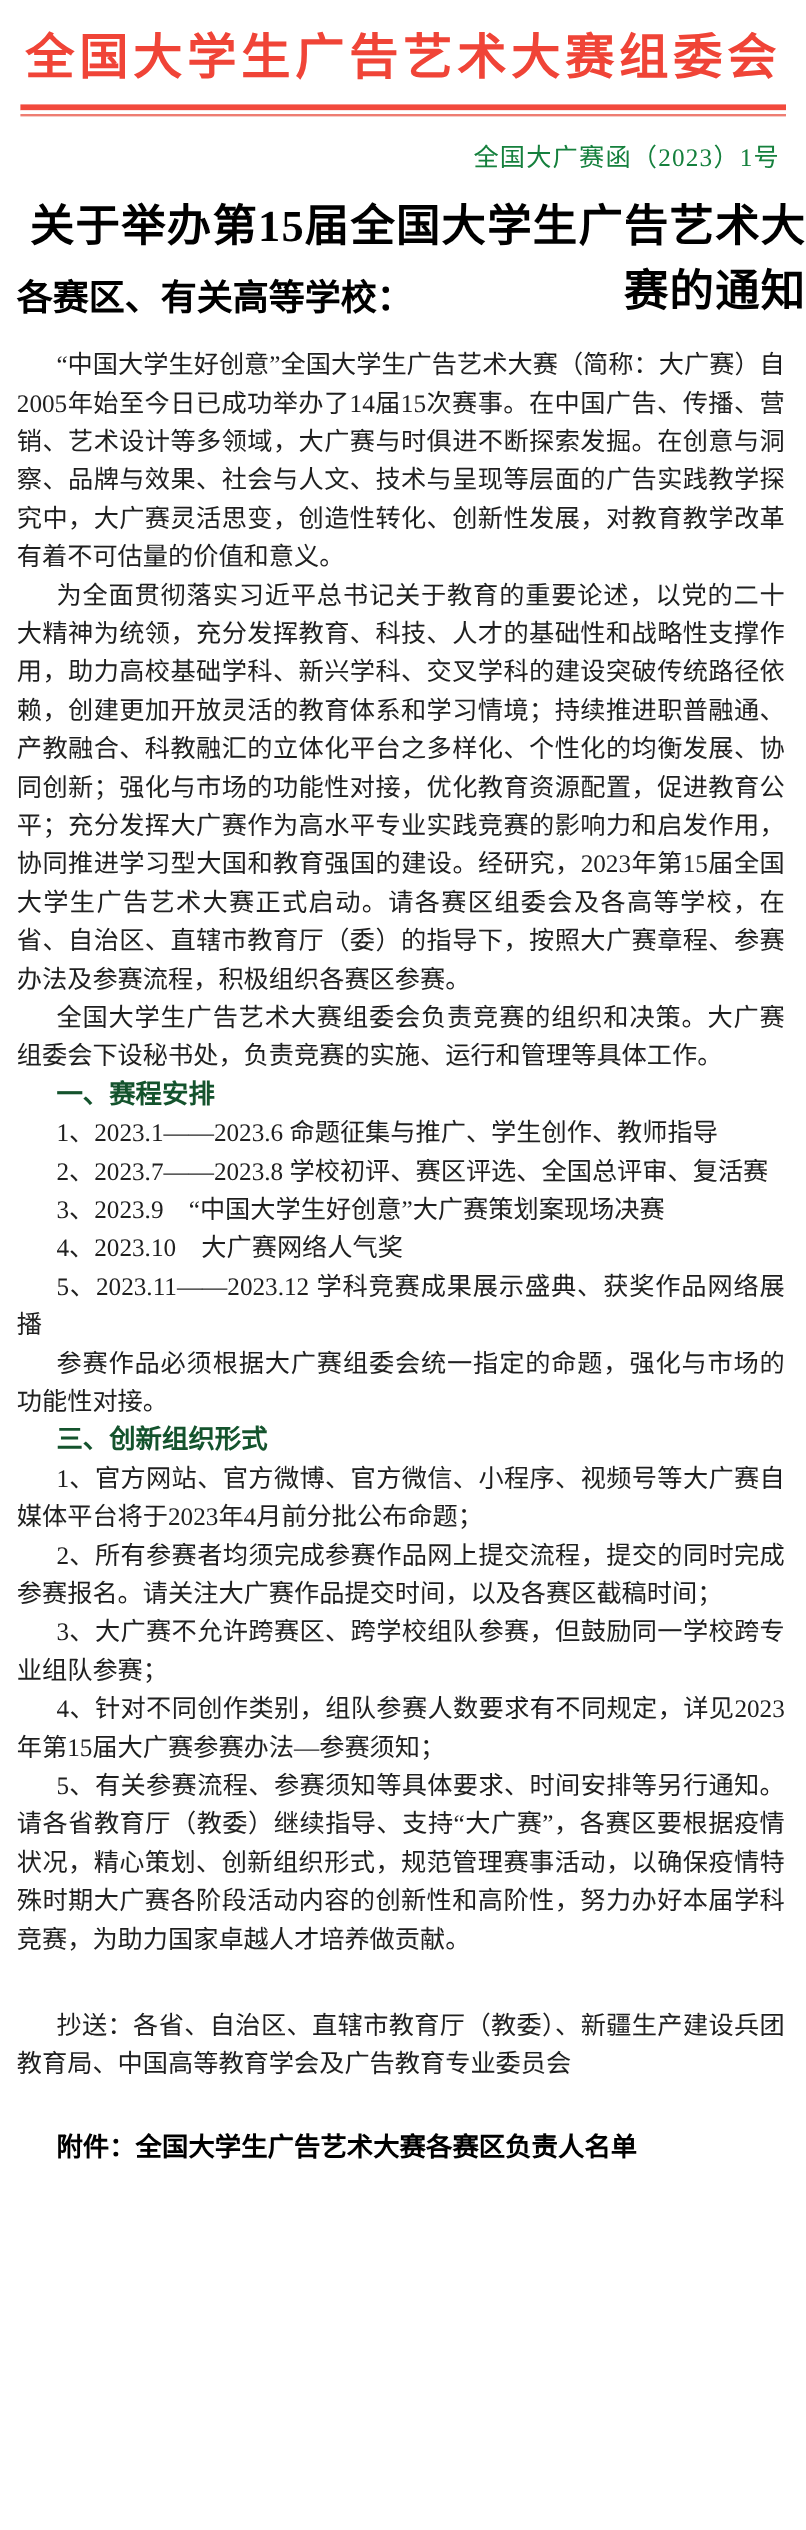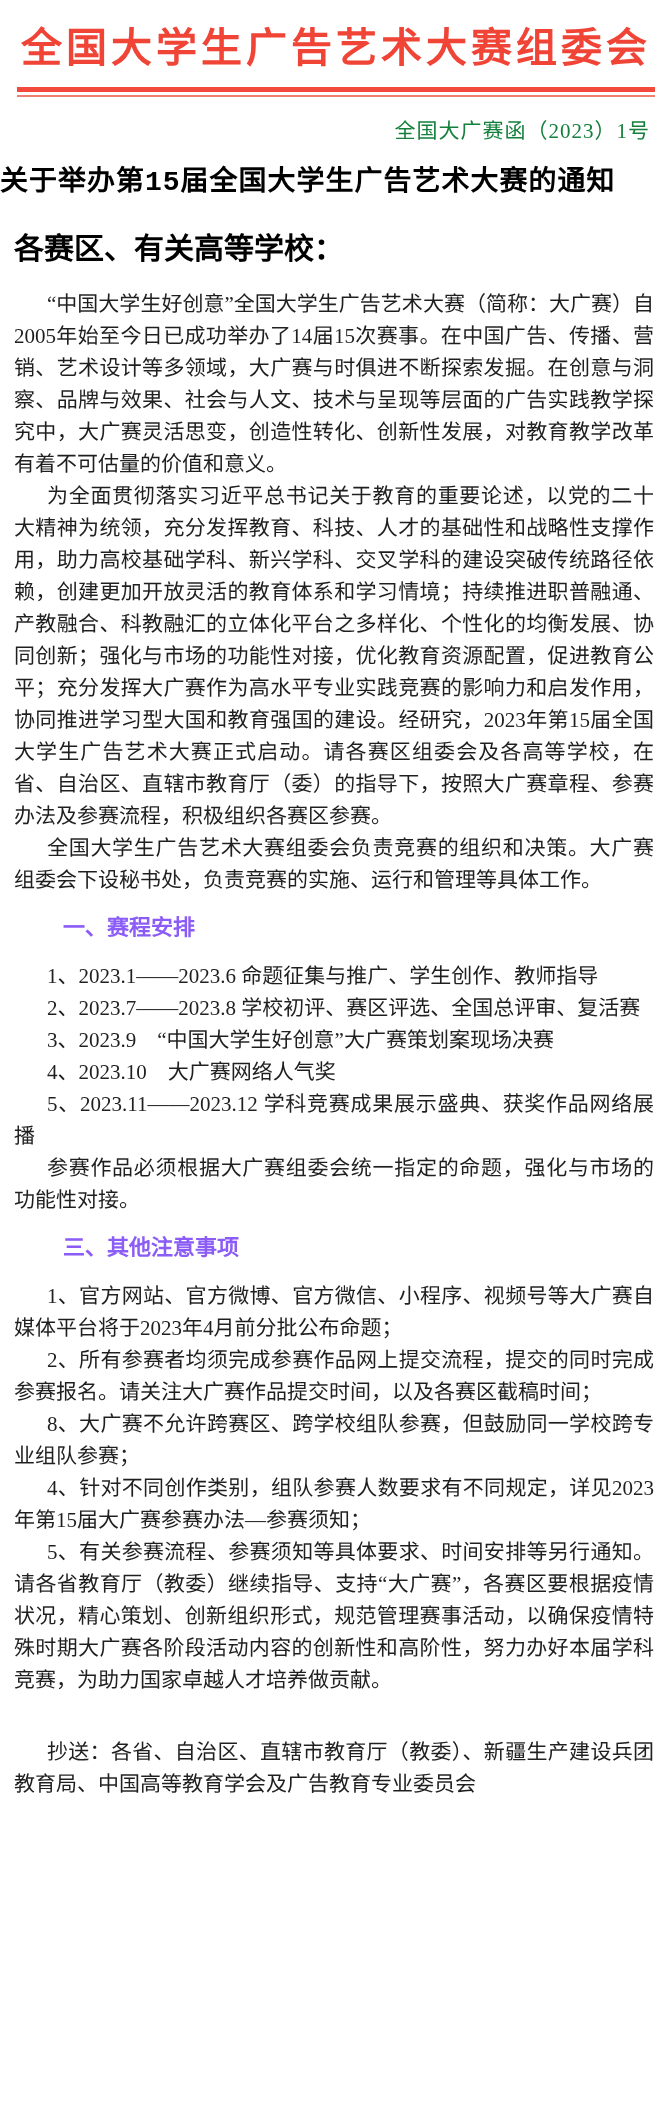--- a/index.html
+++ b/index.html
@@ -24,42 +24,42 @@
   .header-rule .a{height:5px;background:#f2493c;}
   .header-rule .gap{height:3px;background:#ffffff;}
   .header-rule .b{height:2px;background:#ee7d72;}
   .doc-number{
     position:absolute;top:114px;right:22px;
     font-size:21px;color:#15803d;
     letter-spacing:1px;
   }
   .doc-title{
     position:absolute;top:158px;left:0;right:0;
-    text-align:left;
-    font-size:28px;font-weight:700;color:#000;
-    font-family:Liberation Mono, monospace;
+    text-align:right;
+    font-size:37px;font-weight:700;color:#000;
+    font-family:Liberation Serif, serif;
     letter-spacing:1px;
   }
   
   .content{
     position:absolute;top:234px;left:14px;right:18px;
     font-size:21px;line-height:32px;
     text-align:justify;
   }
   .salutation{
     font-family:"Liberation Sans","DejaVu Sans",sans-serif;
     font-weight:700;font-size:30px;line-height:30px;
     margin:0 0 24px 0;color:#000;
     text-align:left;
   }
   .para{margin:0;text-indent:33px;}
   .sec-heading{
-    margin:16px;text-indent:33px;
+    margin:0;text-indent:33px;
     font-family:"Liberation Sans","DejaVu Sans",sans-serif;
-    font-weight:700;font-size:22px;line-height:32px;color:#8b5cf6;
+    font-weight:700;font-size:22px;line-height:32px;color:#14532d;
     text-align:left;
   }
   .cc-block{margin-top:40px;text-indent:33px;}
   .cc-block .u{
     text-decoration-thickness:1px;
     text-underline-offset:6px;
   }
   .attachment{
     margin-top:40px;text-indent:33px;
     font-family:Liberation Mono, monospace;
@@ -110,24 +110,24 @@
 
     <p class="sec-heading">一、赛程安排</p>
     <p class="para">1、2023.1——2023.6 命题征集与推广、学生创作、教师指导</p>
     <p class="para">2、2023.7——2023.8 学校初评、赛区评选、全国总评审、复活赛</p>
     <p class="para">3、2023.9　“中国大学生好创意”大广赛策划案现场决赛</p>
     <p class="para">4、2023.10　大广赛网络人气奖</p>
     <p class="para">5、2023.11——2023.12 学科竞赛成果展示盛典、获奖作品网络展播</p>
 
     <p class="para">参赛作品必须根据大广赛组委会统一指定的命题，强化与市场的功能性对接。</p>
 
-    <p class="sec-heading">三、其他注意事项</p>
+    <p class="sec-heading">三、创新组织形式</p>
     <p class="para">1、官方网站、官方微博、官方微信、小程序、视频号等大广赛自媒体平台将于2023年4月前分批公布命题；</p>
     <p class="para">2、所有参赛者均须完成参赛作品网上提交流程，提交的同时完成参赛报名。请关注大广赛作品提交时间，以及各赛区截稿时间；</p>
-    <p class="para">8、大广赛不允许跨赛区、跨学校组队参赛，但鼓励同一学校跨专业组队参赛；</p>
+    <p class="para">3、大广赛不允许跨赛区、跨学校组队参赛，但鼓励同一学校跨专业组队参赛；</p>
     <p class="para">4、针对不同创作类别，组队参赛人数要求有不同规定，详见2023年第15届大广赛参赛办法—参赛须知；</p>
     <p class="para">5、有关参赛流程、参赛须知等具体要求、时间安排等另行通知。请各省教育厅（教委）继续指导、支持“大广赛”，各赛区要根据疫情状况，精心策划、创新组织形式，规范管理赛事活动，以确保疫情特殊时期大广赛各阶段活动内容的创新性和高阶性，努力办好本届学科竞赛，为助力国家卓越人才培养做贡献。</p>
 
     <p class="para cc-block"><span class="u">抄送：各省、自治区、直辖市教育厅（教委）、新疆生产建设兵团教育局、中国高等教育学会及广告教育专业委员会</span></p>
 
     <p class="attachment">附件：全国大学生广告艺术大赛各赛区负责人名单</p>
   </div>
 
   <div class="sign-block">
     <div class="sign-org">全国大学生广告艺术大赛组委会</div>

